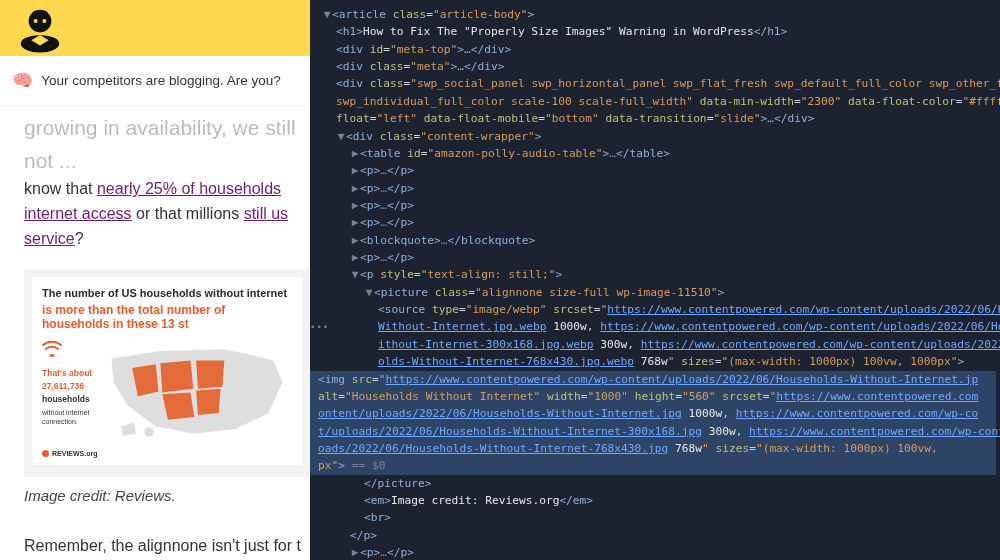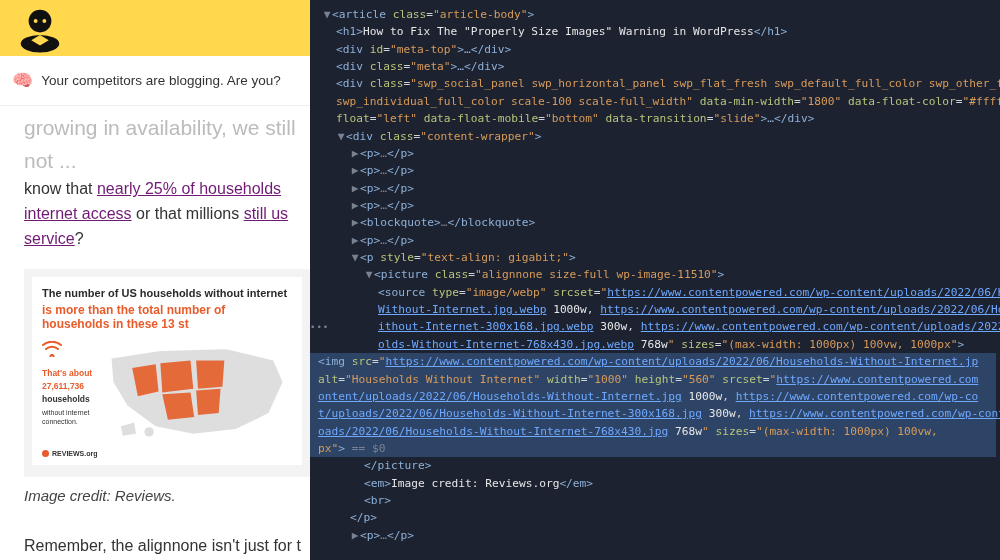--- a/index.html
+++ b/index.html
@@ -118,30 +118,31 @@
   </div>
 </div>
 
 <div class="right">
 <span class="dots">•••</span>
 <span class="ln i0"><span class="tri">▼</span><span class="op">&lt;</span><span class="tag">article</span> <span class="attr">class</span>=<span class="val">"<span>article-body</span>"</span><span class="op">&gt;</span></span>
 <span class="ln i1"><span class="op">&lt;</span><span class="tag">h1</span><span class="op">&gt;</span><span class="txt">How to Fix The "Properly Size Images" Warning in WordPress</span><span class="op">&lt;/</span><span class="tag">h1</span><span class="op">&gt;</span></span>
 <span class="ln i1"><span class="op">&lt;</span><span class="tag">div</span> <span class="attr">id</span>=<span class="val">"<span>meta-top</span>"</span><span class="op">&gt;…&lt;/</span><span class="tag">div</span><span class="op">&gt;</span></span>
 <span class="ln i1"><span class="op">&lt;</span><span class="tag">div</span> <span class="attr">class</span>=<span class="val">"<span>meta</span>"</span><span class="op">&gt;…&lt;/</span><span class="tag">div</span><span class="op">&gt;</span></span>
 <span class="ln i1"><span class="op">&lt;</span><span class="tag">div</span> <span class="attr">class</span>=<span class="val">"<span>swp_social_panel swp_horizontal_panel swp_flat_fresh swp_default_full_color swp_other_full_c</span></span></span>
-<span class="ln i1"><span class="val"><span>swp_individual_full_color scale-100 scale-full_width</span>"</span> <span class="attr">data-min-width</span>=<span class="val">"<span>1800</span>"</span> <span class="attr">data-float-color</span>=<span class="val">"<span>#ffffff</span>"</span> </span>
+<span class="ln i1"><span class="val"><span>swp_individual_full_color scale-100 scale-full_width</span>"</span> <span class="attr">data-min-width</span>=<span class="val">"<span>2300</span>"</span> <span class="attr">data-float-color</span>=<span class="val">"<span>#ffffff</span>"</span> </span>
 <span class="ln i1"><span class="attr">float</span>=<span class="val">"<span>left</span>"</span> <span class="attr">data-float-mobile</span>=<span class="val">"<span>bottom</span>"</span> <span class="attr">data-transition</span>=<span class="val">"<span>slide</span>"</span><span class="op">&gt;…&lt;/</span><span class="tag">div</span><span class="op">&gt;</span></span>
 <span class="ln i1"><span class="tri">▼</span><span class="op">&lt;</span><span class="tag">div</span> <span class="attr">class</span>=<span class="val">"<span>content-wrapper</span>"</span><span class="op">&gt;</span></span>
+<span class="ln i2"><span class="tri">▶</span><span class="op">&lt;</span><span class="tag">table</span> <span class="attr">id</span>=<span class="val">"<span>amazon-polly-audio-table</span>"</span><span class="op">&gt;</span><span class="grey">…</span><span class="op">&lt;/</span><span class="tag">table</span><span class="op">&gt;</span></span>
 <span class="ln i2"><span class="tri">▶</span><span class="op">&lt;</span><span class="tag">p</span><span class="op">&gt;</span><span class="grey">…</span><span class="op">&lt;/</span><span class="tag">p</span><span class="op">&gt;</span></span>
 <span class="ln i2"><span class="tri">▶</span><span class="op">&lt;</span><span class="tag">p</span><span class="op">&gt;</span><span class="grey">…</span><span class="op">&lt;/</span><span class="tag">p</span><span class="op">&gt;</span></span>
 <span class="ln i2"><span class="tri">▶</span><span class="op">&lt;</span><span class="tag">p</span><span class="op">&gt;</span><span class="grey">…</span><span class="op">&lt;/</span><span class="tag">p</span><span class="op">&gt;</span></span>
 <span class="ln i2"><span class="tri">▶</span><span class="op">&lt;</span><span class="tag">p</span><span class="op">&gt;</span><span class="grey">…</span><span class="op">&lt;/</span><span class="tag">p</span><span class="op">&gt;</span></span>
 <span class="ln i2"><span class="tri">▶</span><span class="op">&lt;</span><span class="tag">blockquote</span><span class="op">&gt;</span><span class="grey">…</span><span class="op">&lt;/</span><span class="tag">blockquote</span><span class="op">&gt;</span></span>
 <span class="ln i2"><span class="tri">▶</span><span class="op">&lt;</span><span class="tag">p</span><span class="op">&gt;</span><span class="grey">…</span><span class="op">&lt;/</span><span class="tag">p</span><span class="op">&gt;</span></span>
-<span class="ln i2"><span class="tri">▼</span><span class="op">&lt;</span><span class="tag">p</span> <span class="attr">style</span>=<span class="val">"<span>text-align: gigabit;</span>"</span><span class="op">&gt;</span></span>
+<span class="ln i2"><span class="tri">▼</span><span class="op">&lt;</span><span class="tag">p</span> <span class="attr">style</span>=<span class="val">"<span>text-align: still;</span>"</span><span class="op">&gt;</span></span>
 <span class="ln i3"><span class="tri">▼</span><span class="op">&lt;</span><span class="tag">picture</span> <span class="attr">class</span>=<span class="val">"<span>alignnone size-full wp-image-11510</span>"</span><span class="op">&gt;</span></span>
 <span class="ln i4"><span class="op">&lt;</span><span class="tag">source</span> <span class="attr">type</span>=<span class="val">"<span>image/webp</span>"</span> <span class="attr">srcset</span>=<span class="val">"</span><span class="lnk">https://www.contentpowered.com/wp-content/uploads/2022/06/Househo</span></span>
 <span class="ln i4"><span class="lnk">Without-Internet.jpg.webp</span> <span class="txt">1000w</span>, <span class="lnk">https://www.contentpowered.com/wp-content/uploads/2022/06/Househo</span></span>
 <span class="ln i4"><span class="lnk">ithout-Internet-300x168.jpg.webp</span> <span class="txt">300w</span>, <span class="lnk">https://www.contentpowered.com/wp-content/uploads/2022/06/Ho</span></span>
 <span class="ln i4"><span class="lnk">olds-Without-Internet-768x430.jpg.webp</span> <span class="txt">768w</span><span class="val">"</span> <span class="attr">sizes</span>=<span class="val">"<span>(max-width: 1000px) 100vw, 1000px</span>"</span><span class="op">&gt;</span></span>
 <span class="ln i4 sel selln"><span class="op">&lt;</span><span class="tag">img</span> <span class="attr">src</span>=<span class="val">"</span><span class="lnk">https://www.contentpowered.com/wp-content/uploads/2022/06/Households-Without-Internet.jp</span></span>
 <span class="ln i4 sel selln"><span class="attr">alt</span>=<span class="val">"<span>Households Without Internet</span>"</span> <span class="attr">width</span>=<span class="val">"<span>1000</span>"</span> <span class="attr">height</span>=<span class="val">"<span>560</span>"</span> <span class="attr">srcset</span>=<span class="val">"</span><span class="lnk">https://www.contentpowered.com</span></span>
 <span class="ln i4 sel selln"><span class="lnk">ontent/uploads/2022/06/Households-Without-Internet.jpg</span> <span class="txt">1000w</span>, <span class="lnk">https://www.contentpowered.com/wp-co</span></span>
 <span class="ln i4 sel selln"><span class="lnk">t/uploads/2022/06/Households-Without-Internet-300x168.jpg</span> <span class="txt">300w</span>, <span class="lnk">https://www.contentpowered.com/wp-conten</span></span>
 <span class="ln i4 sel selln"><span class="lnk">oads/2022/06/Households-Without-Internet-768x430.jpg</span> <span class="txt">768w</span><span class="val">"</span> <span class="attr">sizes</span>=<span class="val">"<span>(max-width: 1000px) 100vw,</span></span></span>

